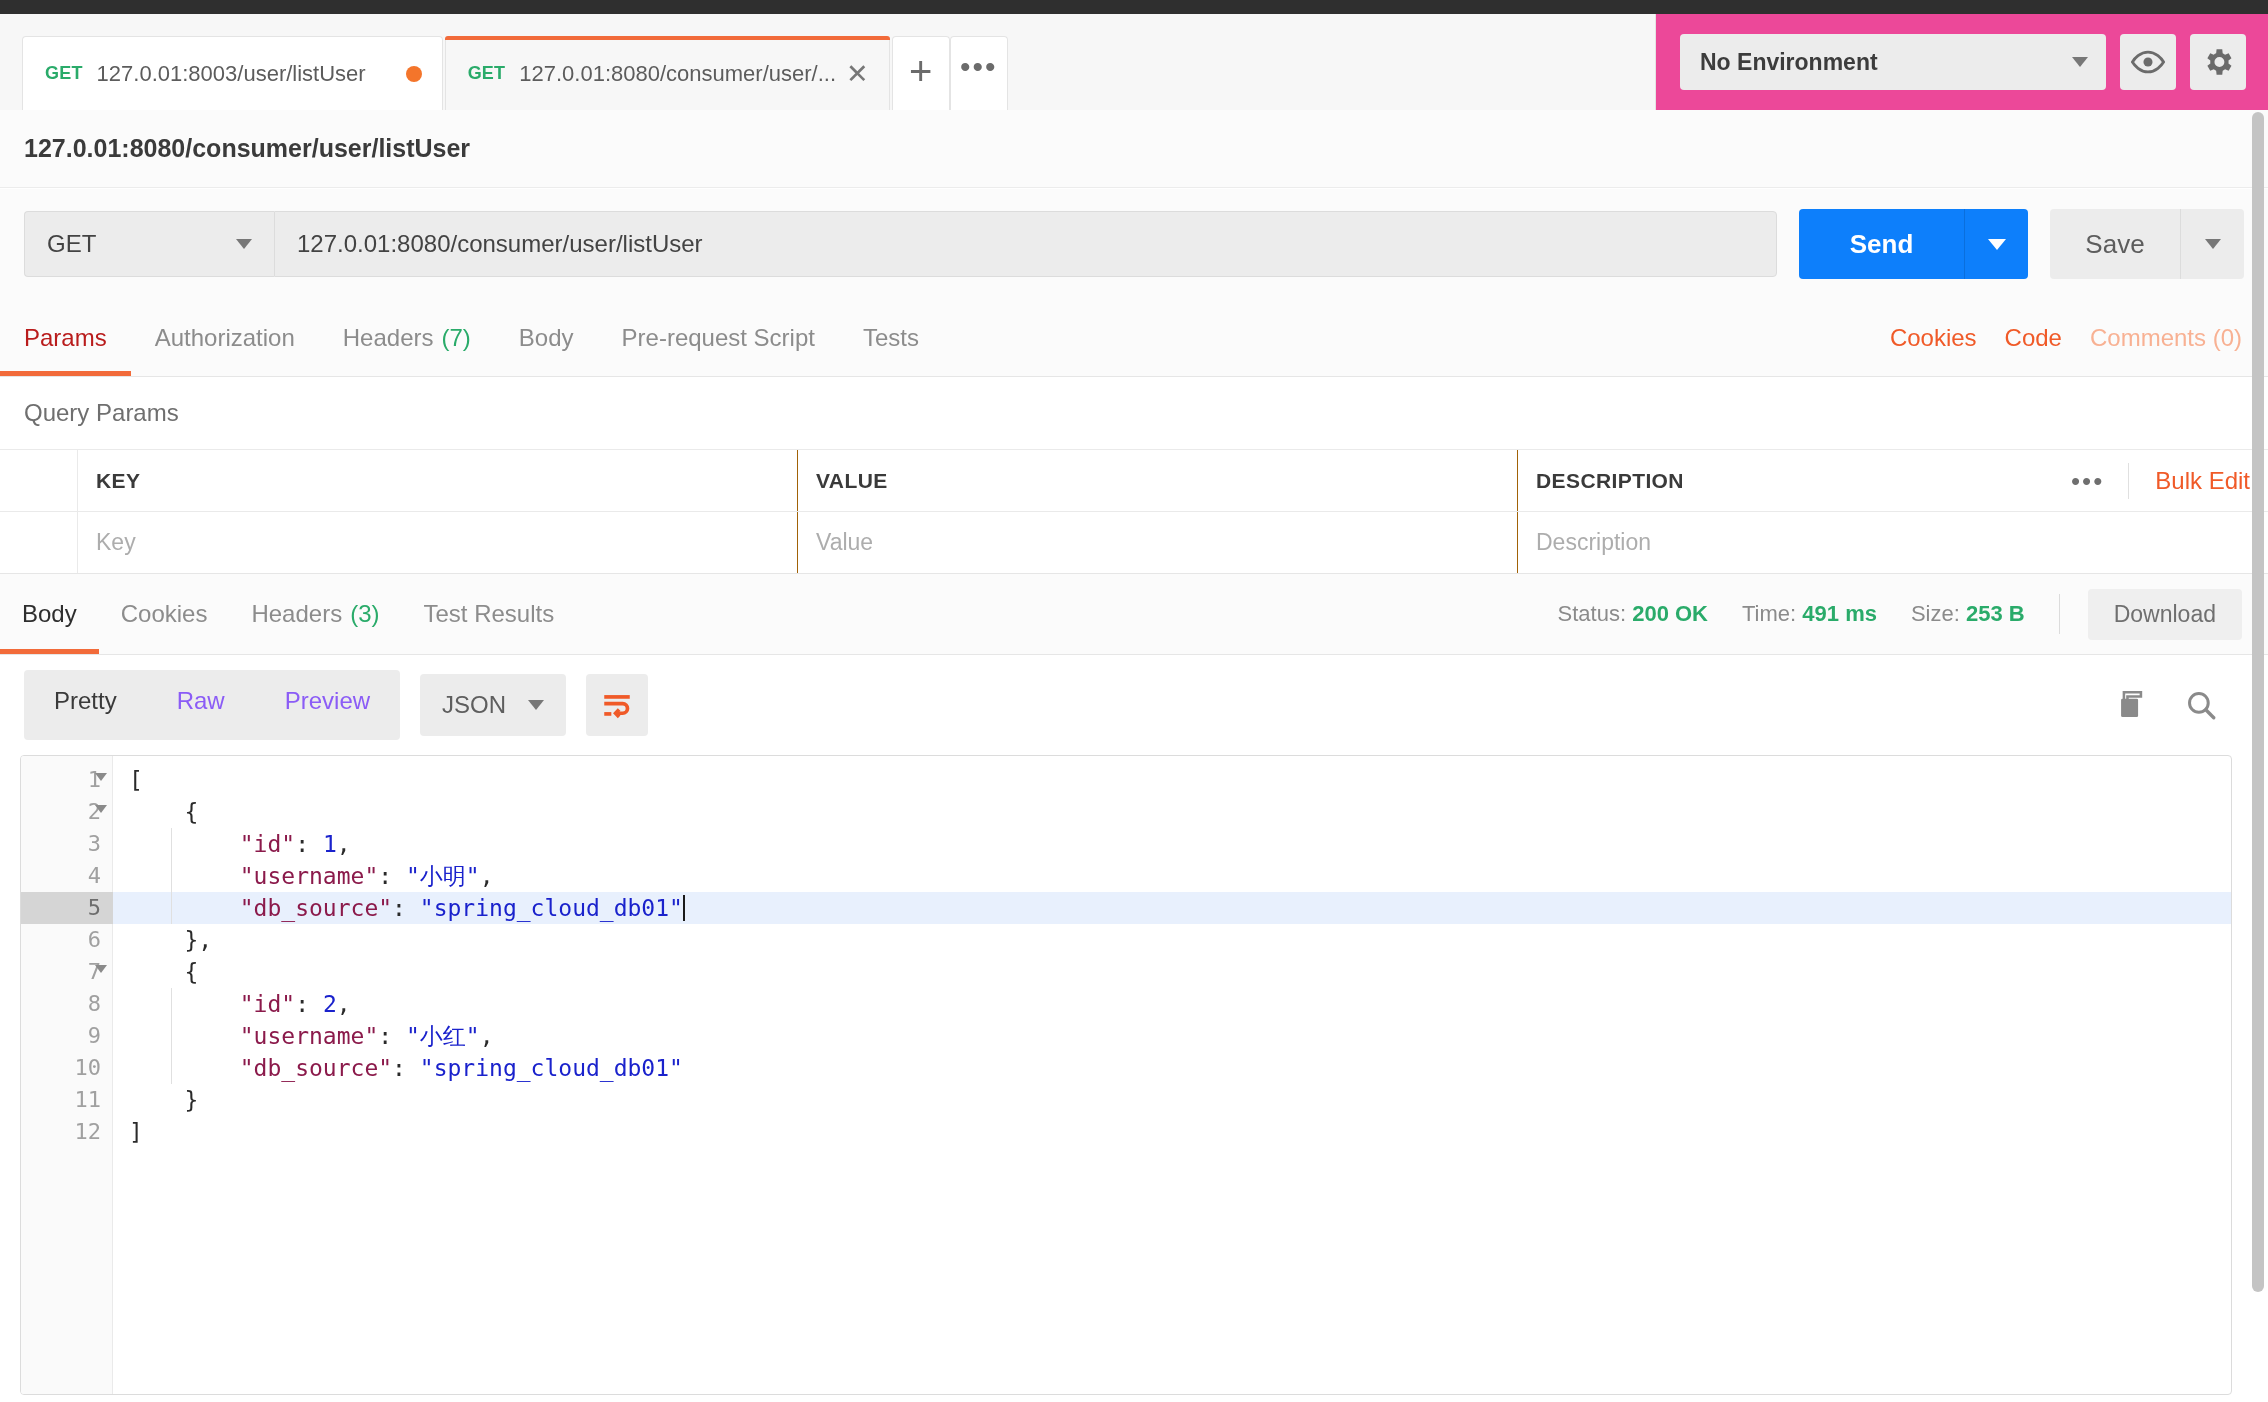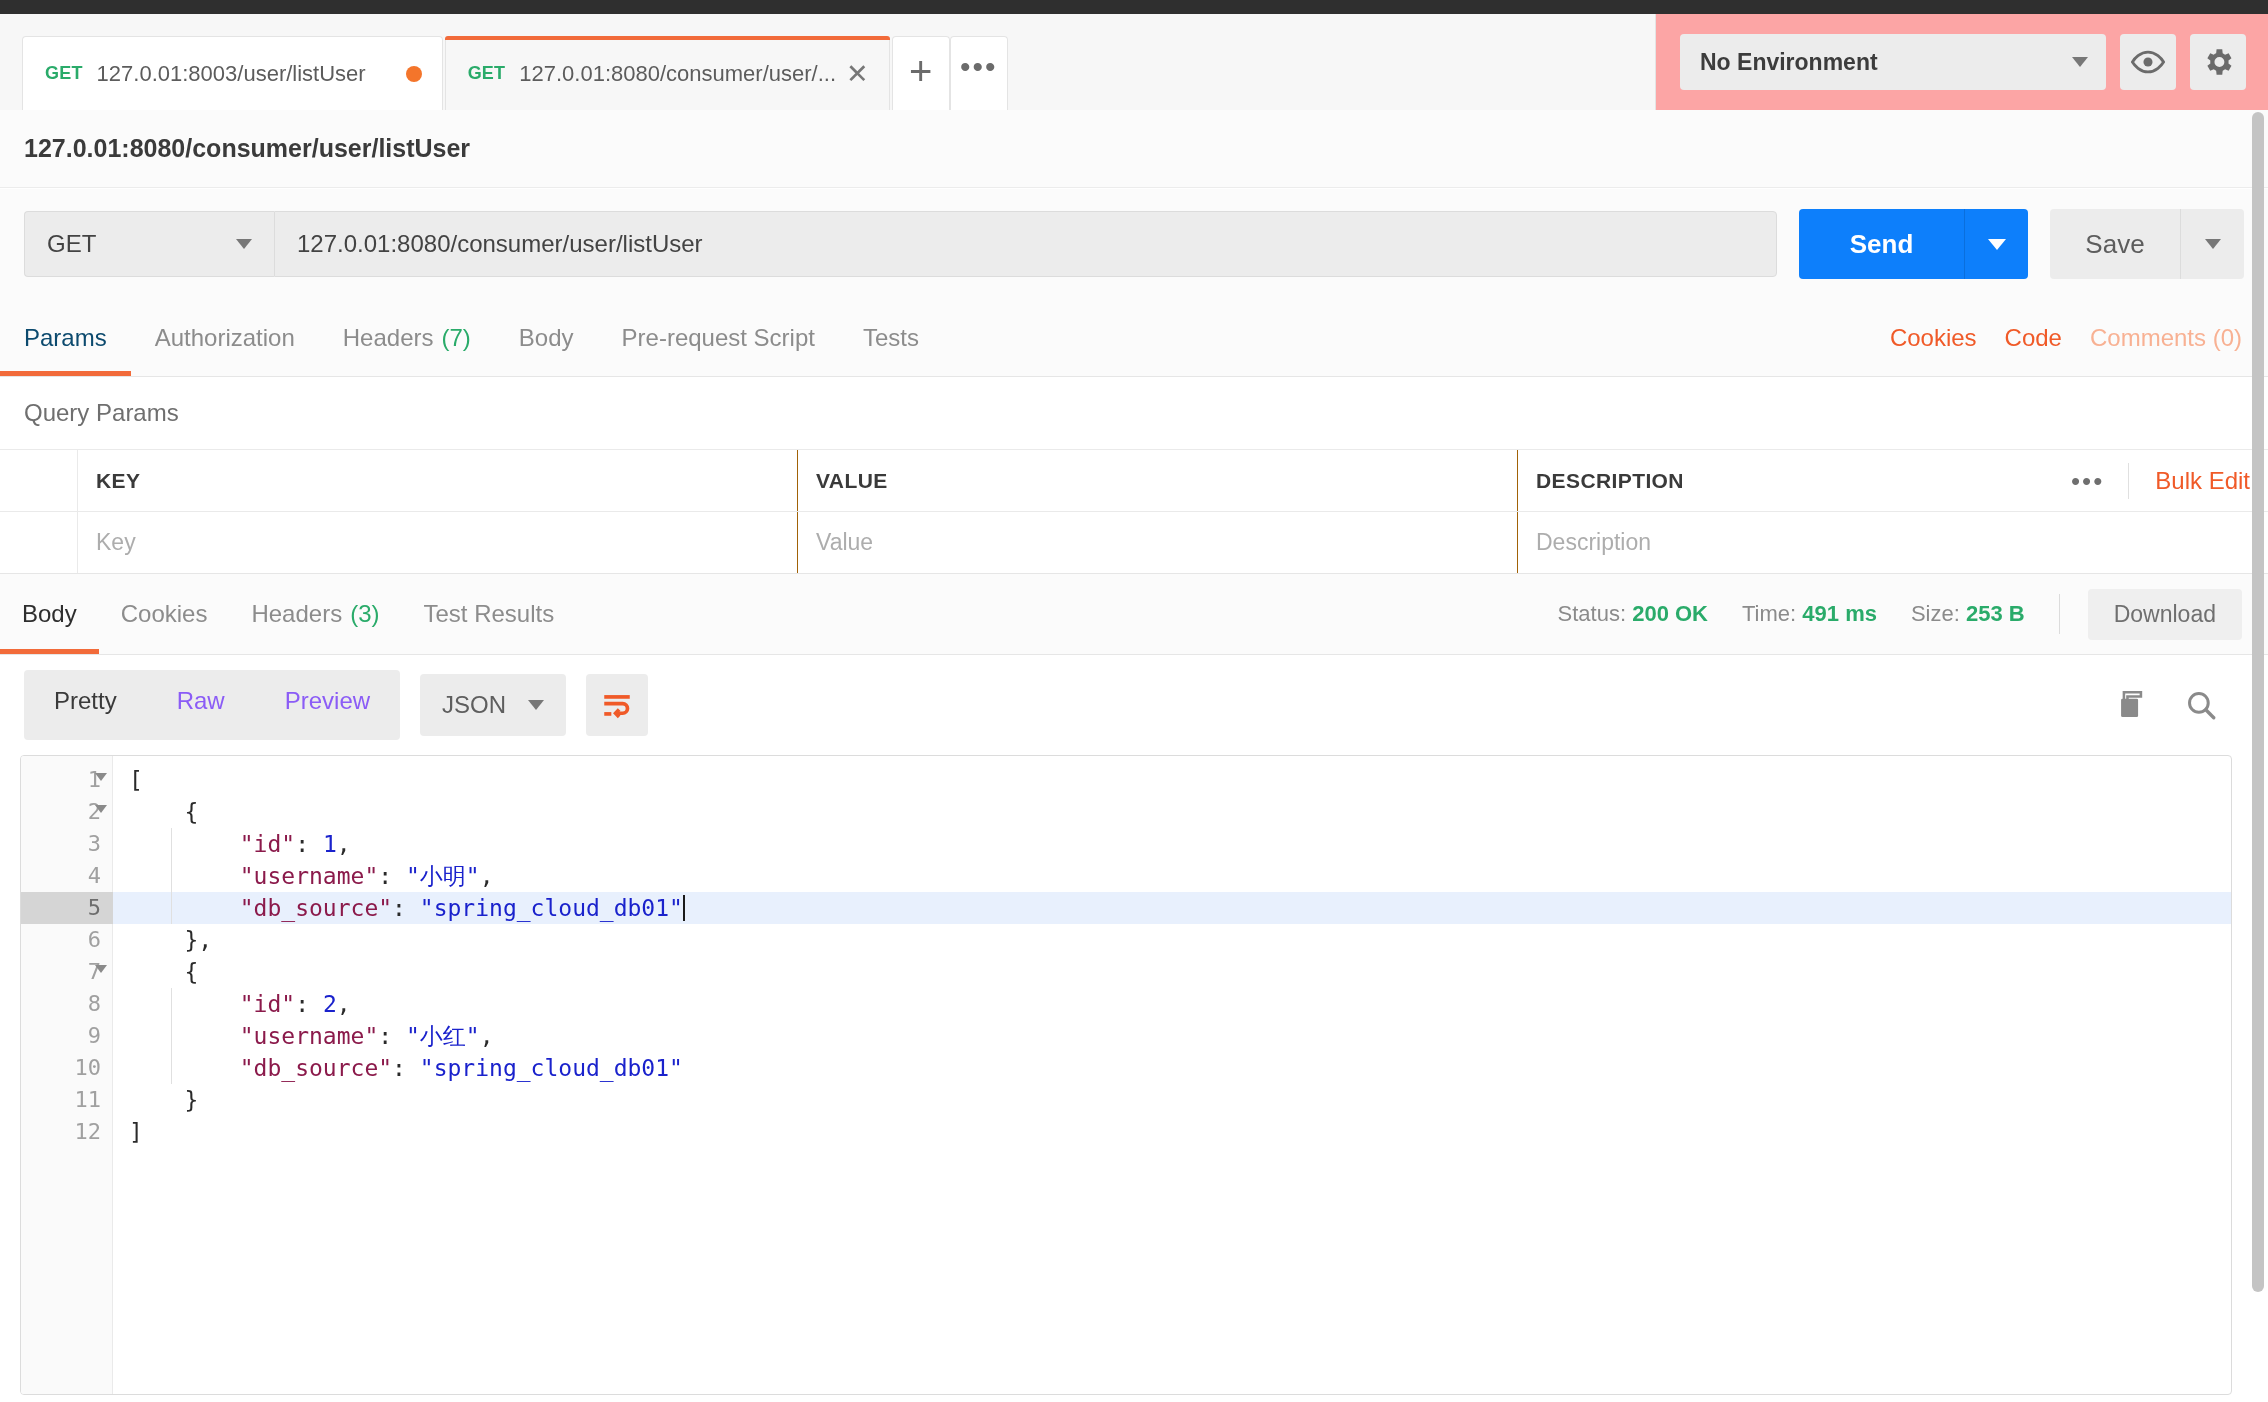--- a/index.html
+++ b/index.html
@@ -76,21 +76,21 @@
     background: #fff; border: 1px solid #e4e4e4; border-bottom: none;
     border-radius: 4px 4px 0 0;
     color: #6b6b6b;
   }
   .tab-btn.plus { font-size: 40px; font-weight: 300; line-height: 1; padding-bottom:6px;}
   .tab-btn.more { font-size: 30px; letter-spacing: 2px; line-height: 1; padding-bottom: 14px; }
 
   
   .env-area {
     position: absolute; right: 0; top: 0; width: 613px; height: 96px;
-    background: #fca5a5;
+    background: #ec4899;
     border-left: 1px solid #e4e4e4;
     display: flex; align-items: center;
     padding: 0 22px 0 24px;
     gap: 14px;
   }
   .env-select {
     flex: 1; height: 56px;
     background: #ececec; border-radius: 4px;
     display: flex; align-items: center; justify-content: space-between;
     padding: 0 18px 0 20px;
@@ -183,21 +183,21 @@
     display: flex; align-items: stretch;
   }
   .req-tab {
     position: relative;
     display: flex; align-items: center;
     padding: 0 24px;
     font-size: 24px; color: #8c8c8c;
     white-space: nowrap;
   }
   .req-tab:first-child { margin-left: 0; }
-  .req-tab.active { color: #0c4a6e; }
+  .req-tab.active { color: #b91c1c; }
   .req-tab.active::after {
     content: ""; position: absolute; left: 0; right: 0; bottom: 0;
     height: 5px; background: #f26b3a;
   }
   .badge-green { color: #2aab6a; margin-left: 8px; }
   .req-tabs-right {
     margin-left: auto; display: flex; align-items: center;
     padding-right: 26px; gap: 28px;
   }
   .link-orange { font-size: 24px; color: #f05a28; }

